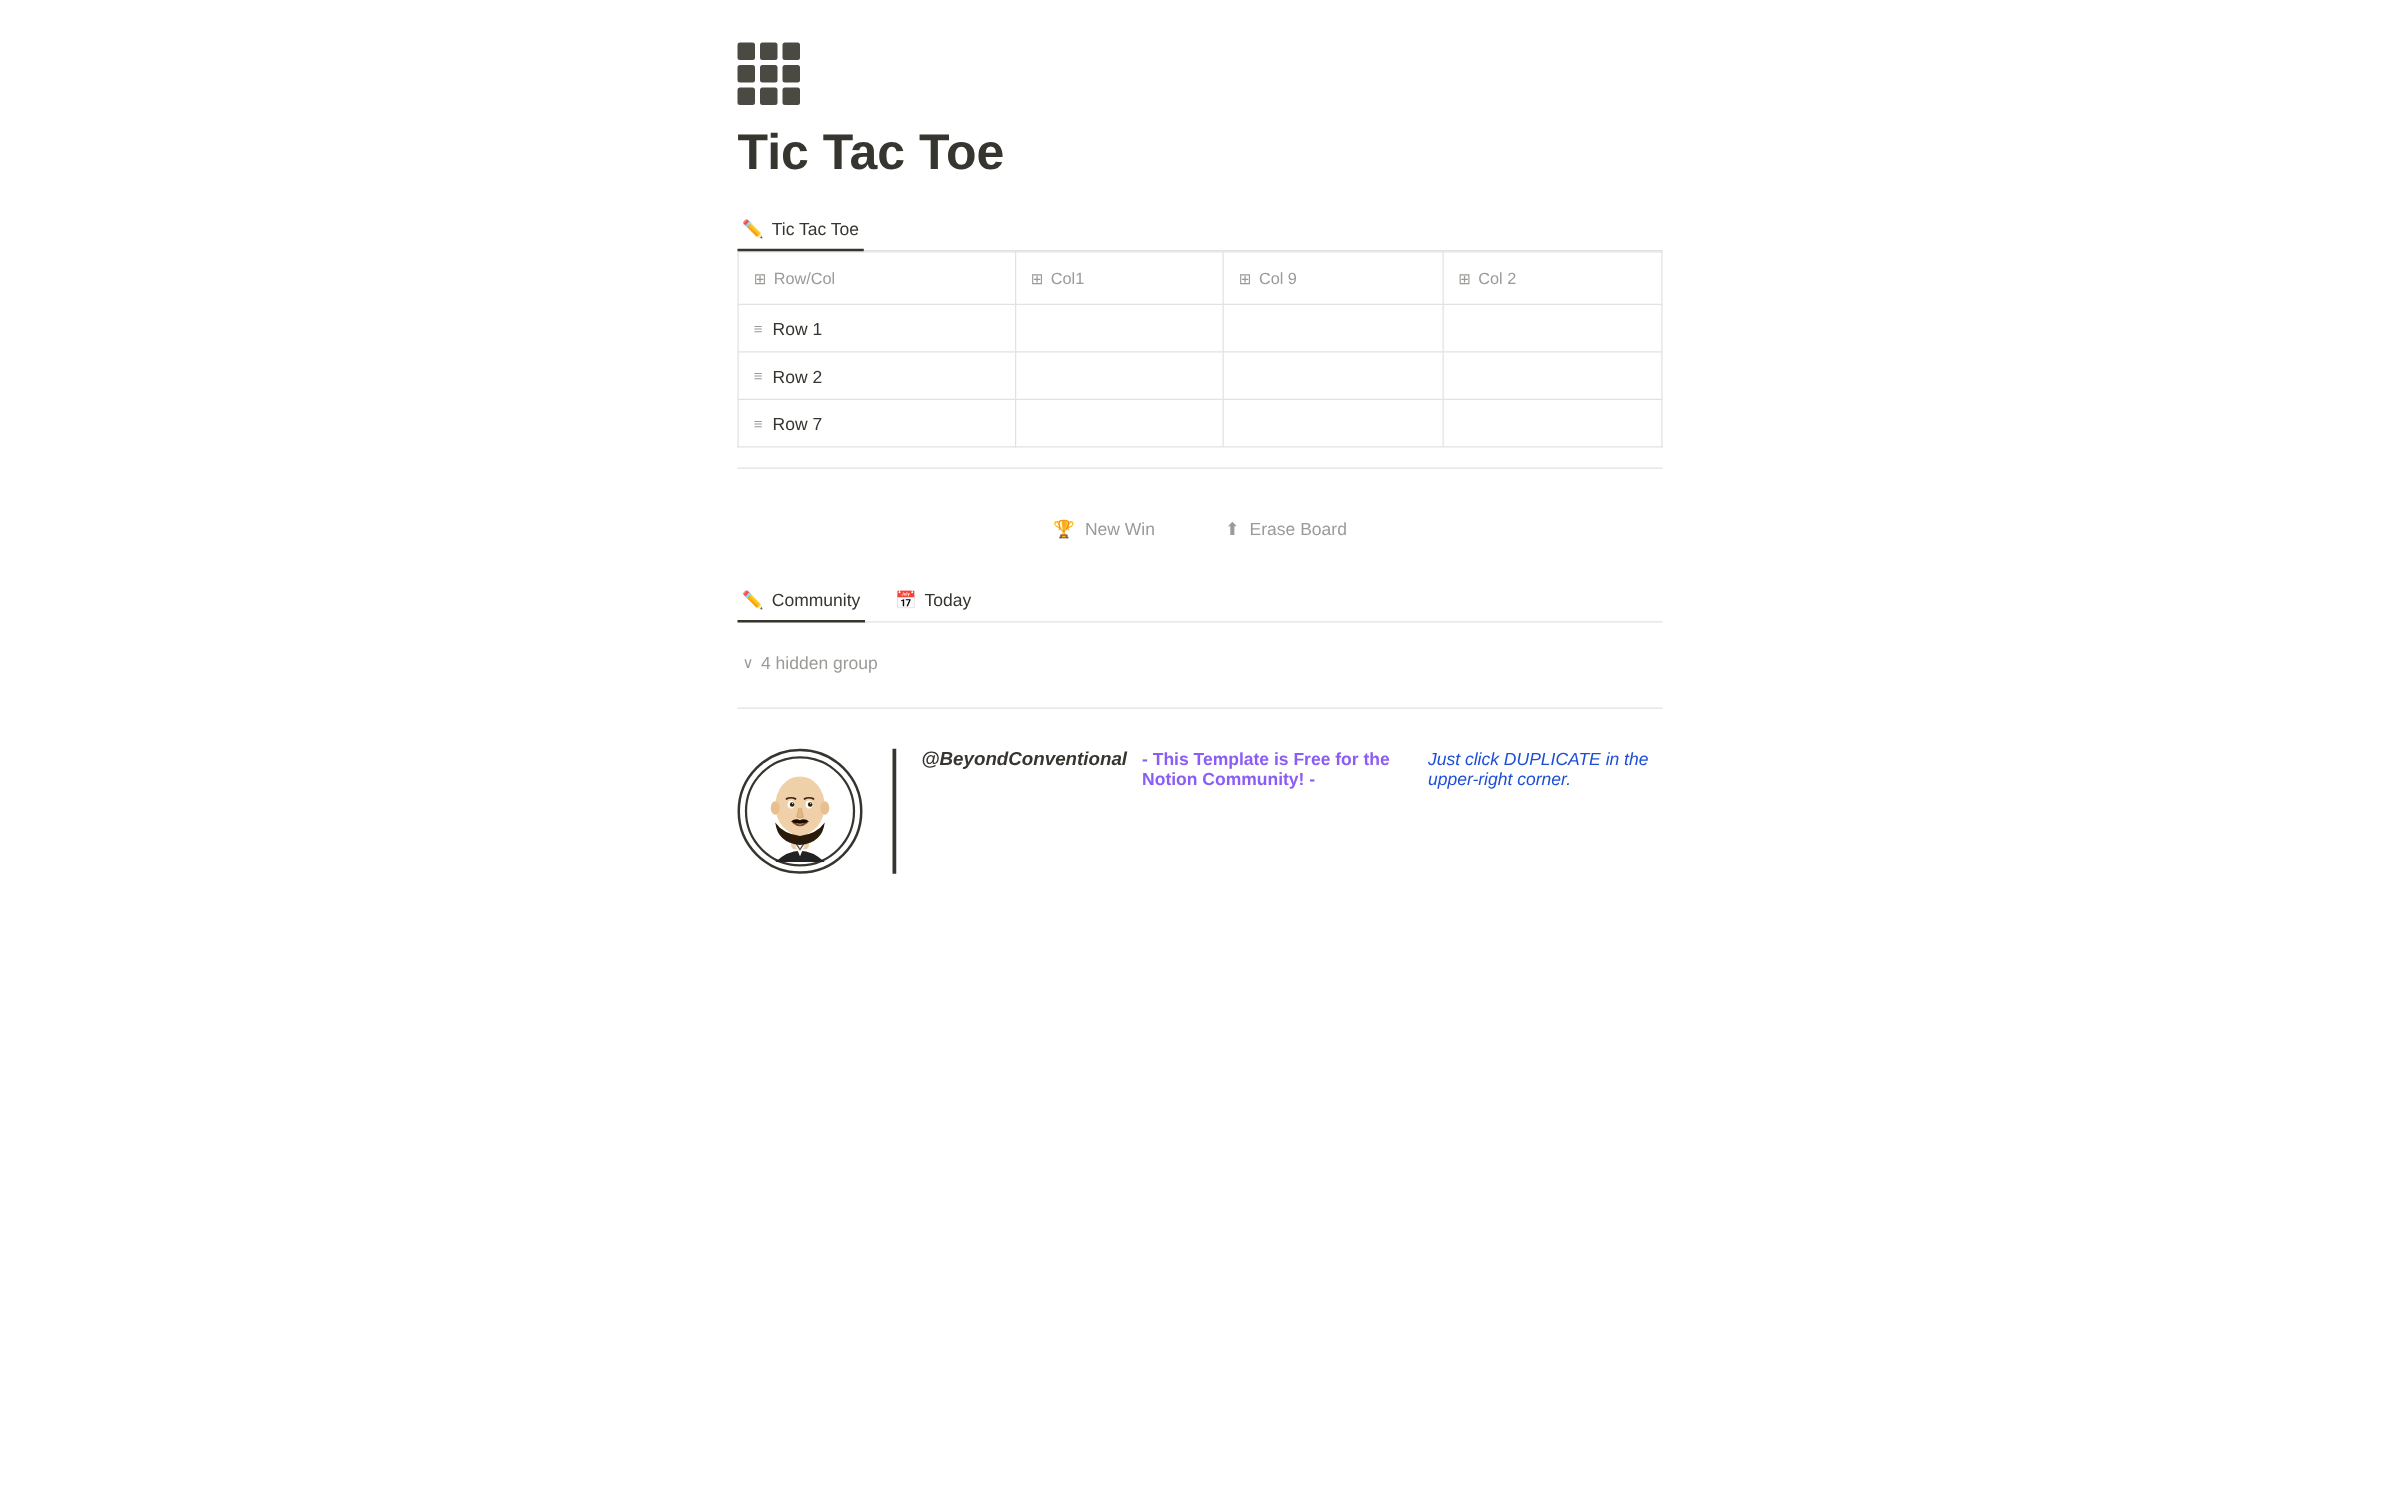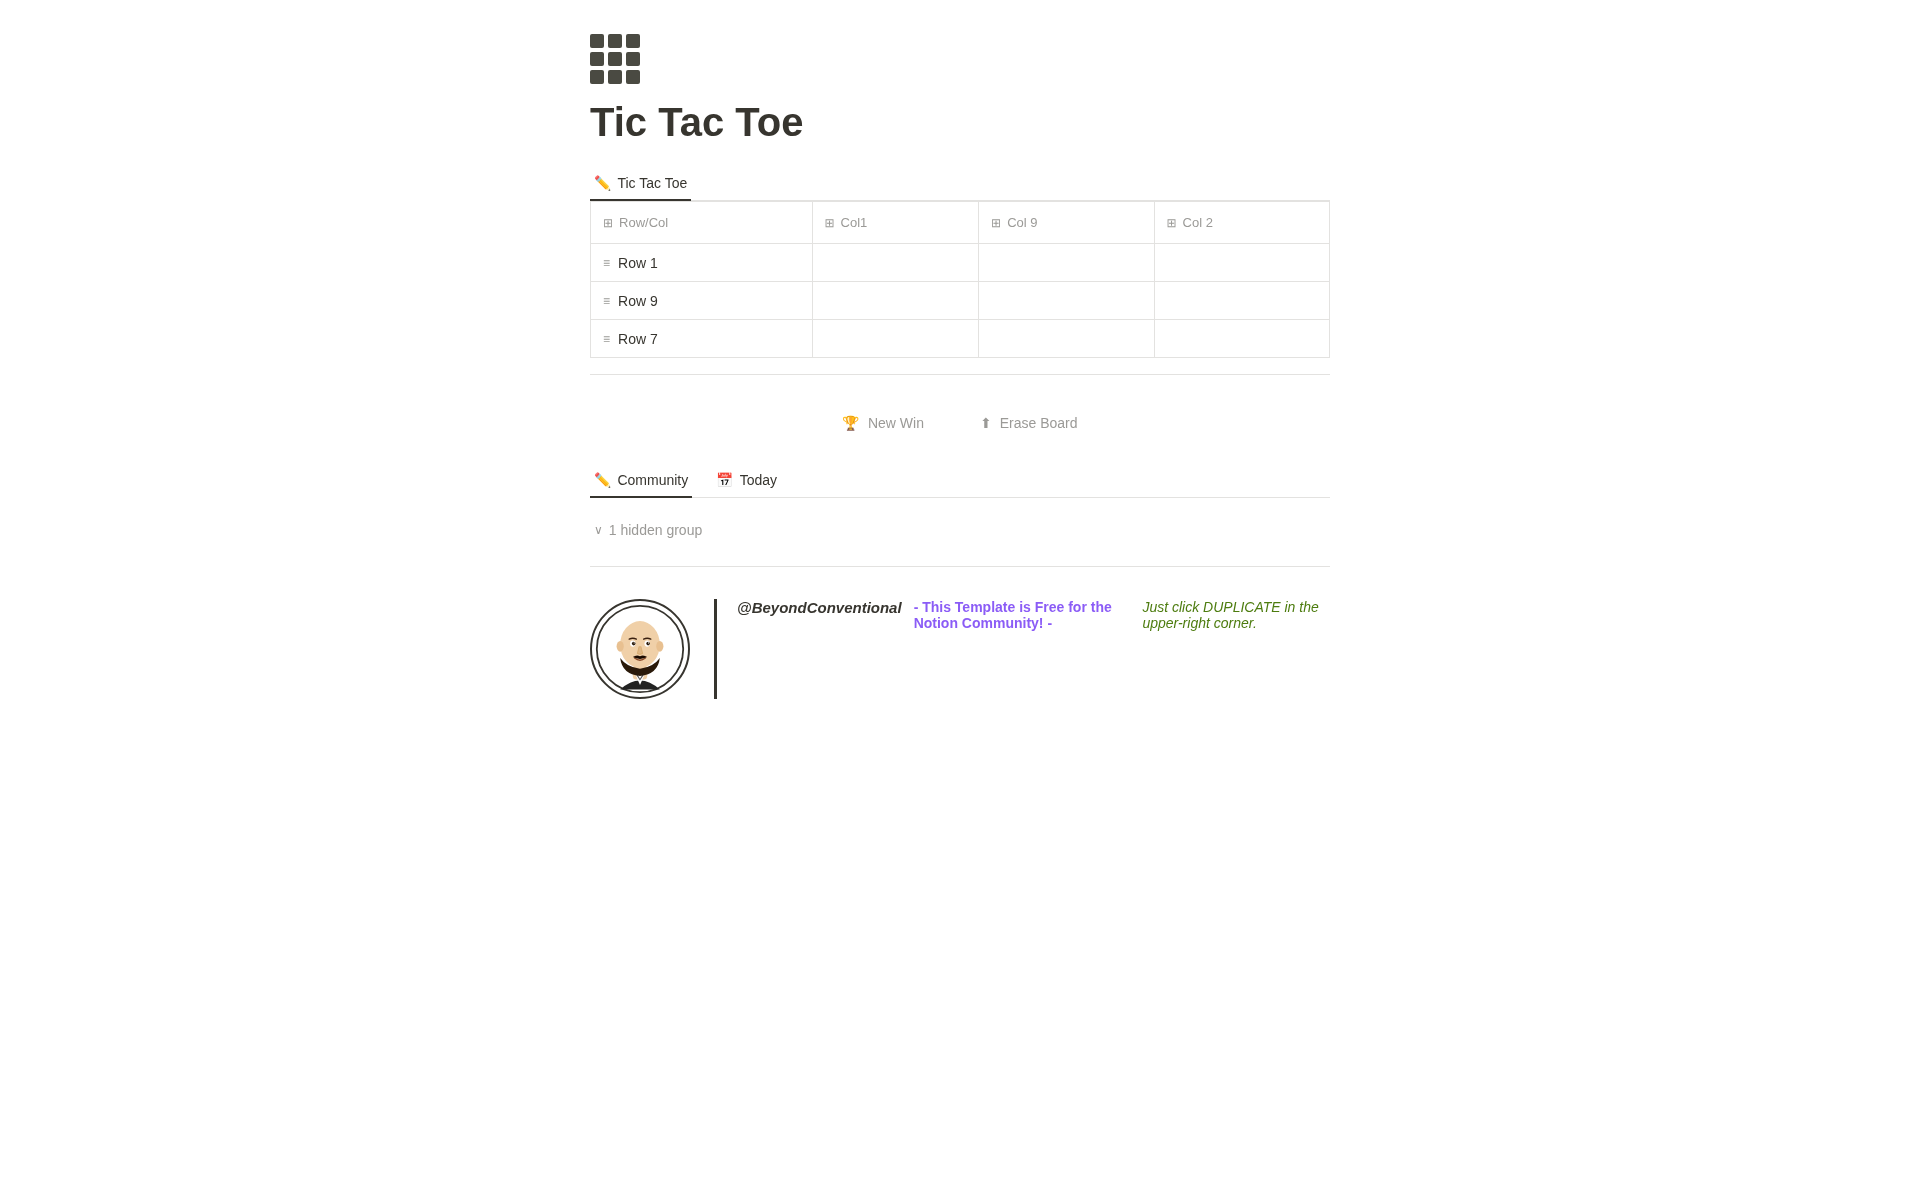--- a/index.html
+++ b/index.html
@@ -259,21 +259,21 @@
 
     .profile-cta {
       font-size: 14px;
       font-weight: 700;
       color: #8b5cf6;
     }
 
     .profile-instruction {
       font-size: 14px;
       font-style: italic;
-      color: #4d7c0f;
+      color: #1d4ed8;
     }
   </style>
 </head>
 <body>
 
 <div class="page-container">
 
   <div class="page-icon">
     <div class="grid-icon">
       <div class="grid-cell"></div>
@@ -335,21 +335,21 @@
           </div>
         </td>
         <td></td>
         <td></td>
         <td></td>
       </tr>
       <tr>
         <td>
           <div class="row-header">
             <span class="row-icon">≡</span>
-            <span>Row 9</span>
+            <span>Row 2</span>
           </div>
         </td>
         <td></td>
         <td></td>
         <td></td>
       </tr>
       <tr>
         <td>
           <div class="row-header">
             <span class="row-icon">≡</span>
@@ -383,21 +383,21 @@
         <span>Community</span>
       </div>
       <div class="scoreboard-tab">
         <span class="tab-icon">📅</span>
         <span>Today</span>
       </div>
     </div>
 
     <div class="hidden-group">
       <span class="chevron-icon">∨</span>
-      <span>1 hidden group</span>
+      <span>4 hidden group</span>
     </div>
   </div>
 
   <div class="divider"></div>
 
   <div class="profile-card">
     <div class="avatar-container">
       <div class="avatar">
 
         <svg viewBox="0 0 100 100" xmlns="http://www.w3.org/2000/svg">

